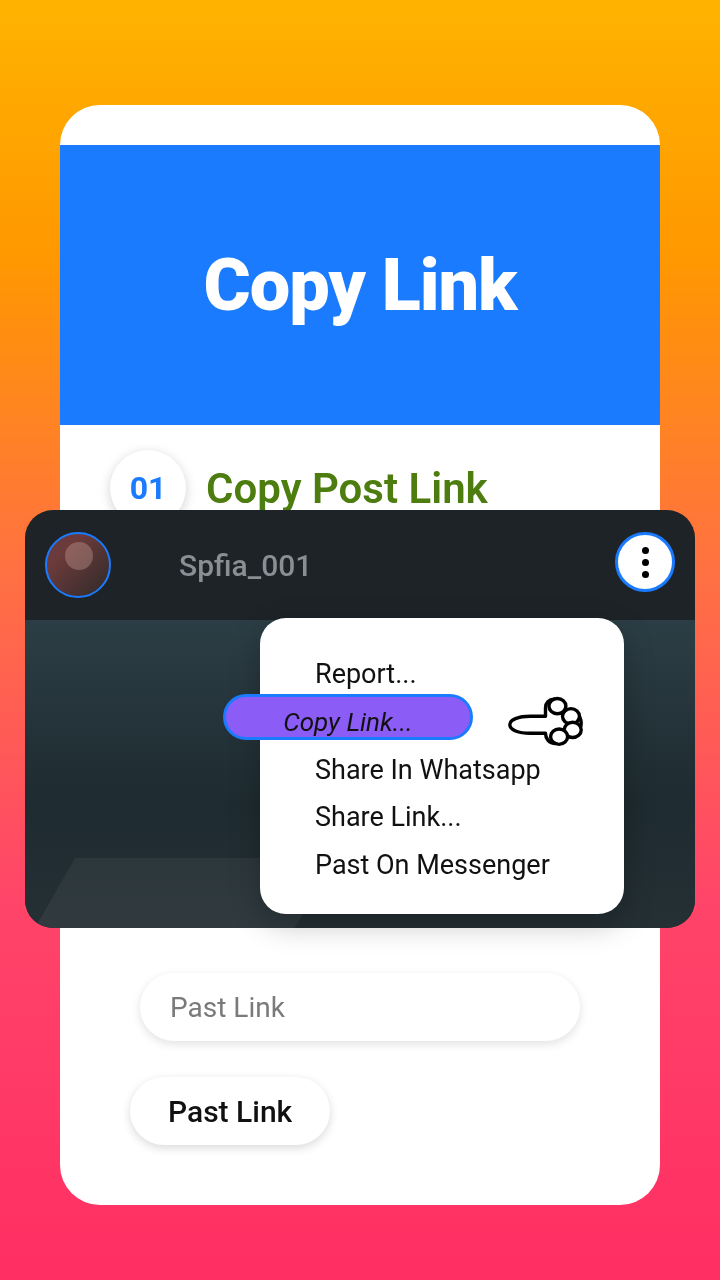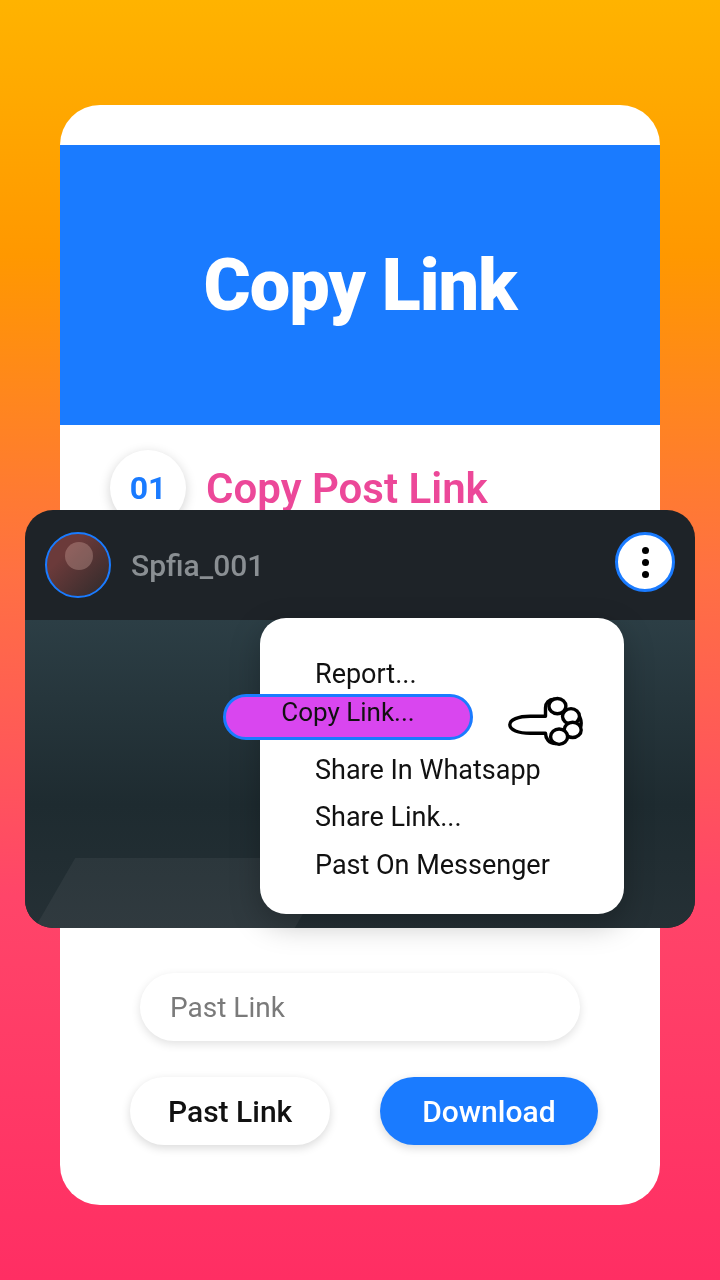--- a/index.html
+++ b/index.html
@@ -55,21 +55,21 @@
     align-items: center;
     justify-content: center;
     box-shadow: 0 3px 12px rgba(0,0,0,0.18);
     color: #1a7bff;
     font-size: 32px;
     font-weight: 700;
   }
   .step-title {
     font-size: 42px;
     font-weight: 600;
-    color: #ec4899;
+    color: #4d7c0f;
   }
 
   
   .mock-card {
     position: absolute;
     left: 25px;
     top: 510px;
     width: 670px;
     height: 418px;
     background: #1e2328;
@@ -99,20 +99,21 @@
     position:absolute;
     left:18px; top:8px;
     width:28px; height:28px;
     border-radius:50%;
     background: rgba(210,170,160,0.35);
   }
   .username {
     color: #8a8f93;
     font-size: 30px;
     font-weight: 500;
+    margin-left: 48px;
   }
   .more-btn {
     position: absolute;
     right: 20px;
     top: 22px;
     width: 60px;
     height: 60px;
     background: #fff;
     border: 3px solid #1a7bff;
     border-radius: 50%;
@@ -162,29 +163,30 @@
     color: #111;
     margin-bottom: 10px;
     line-height: 1.4;
   }
   .copy-pill {
     position: absolute;
     left: 223px;
     top: 694px;
     width: 250px;
     height: 46px;
-    background: #d946ef;
+    background: #8b5cf6;
     border: 3px solid #1a7bff;
     border-radius: 30px;
     display: flex;
-    align-items: flex-start;
+    align-items: flex-end;
     justify-content: center;
     font-size: 26px;
     color: #111;
     z-index: 5;
+    font-style: italic;
   }
   .hand-icon {
     position: absolute;
     left: 503px;
     top: 683px;
     width: 85px;
     height: 70px;
     z-index: 6;
   }
 
@@ -246,23 +248,20 @@
     <div class="step-title">Copy Post Link</div>
   </div>
 
   <div class="input-pill">
     <span>Past Link</span>
   </div>
 
   <div class="btn-row-area">
     <div class="btn-pill btn-white">
       <span>Past Link</span>
-    </div>
-    <div class="btn-pill btn-blue">
-      <span>Download</span>
     </div>
   </div>
 </div>
 
 <div class="mock-card">
   <div class="mock-header">
     <div class="avatar"></div>
     <div class="username">Spfia_001</div>
     <div class="more-btn">
       <span></span>

